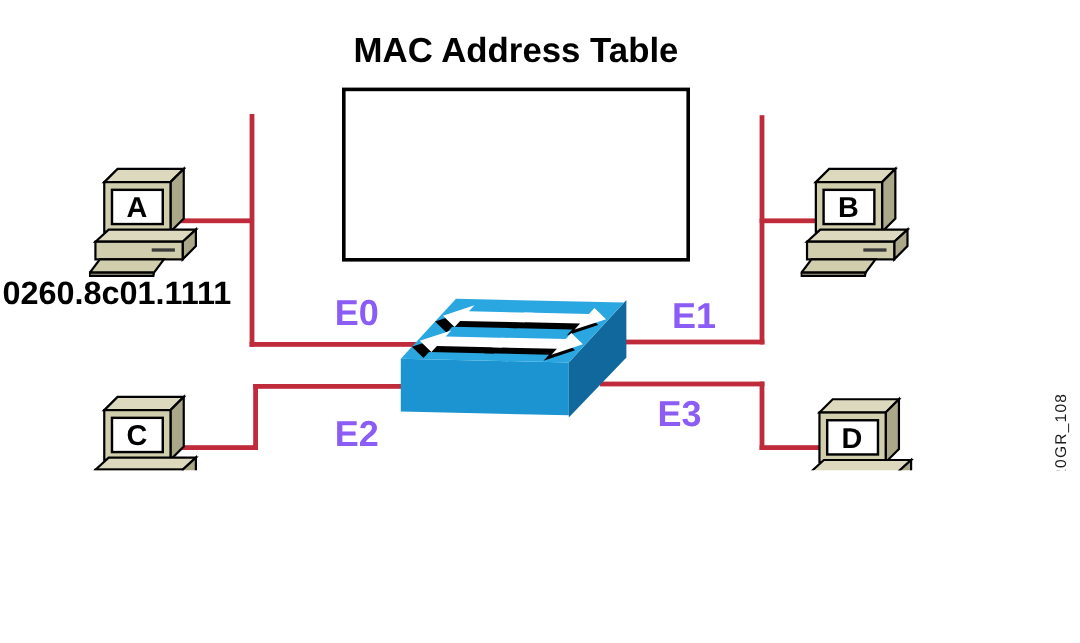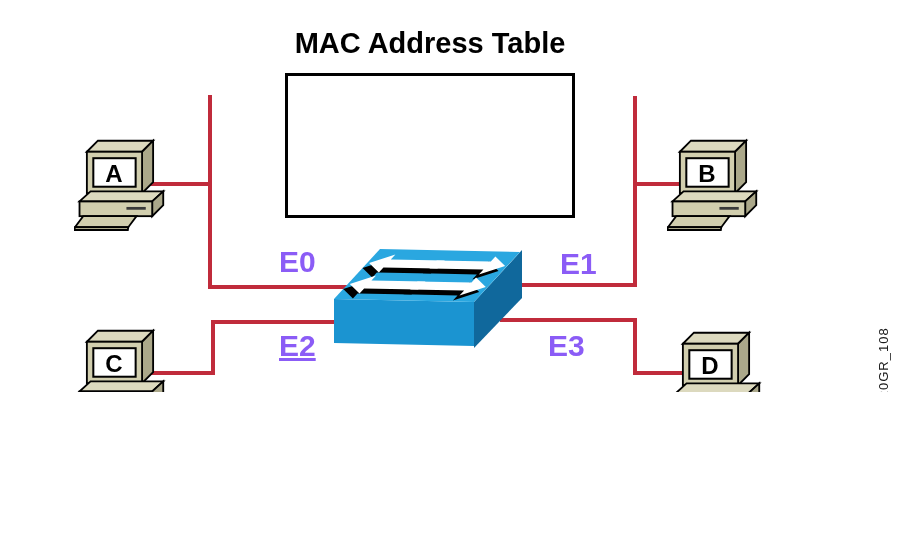--- a/index.html
+++ b/index.html
@@ -99,21 +99,21 @@
         <polygon points="2,36 20,45 20,40 74,40 74,32 20,32 20,27"></polygon>
         <polygon points="138,36 120,45 120,40 66,40 66,32 120,32 120,27"></polygon>
         <polygon points="2,15 20,24 20,19 74,19 74,11 20,11 20,6"></polygon>
         <polygon points="138,15 120,24 120,19 66,19 66,11 120,11 120,6"></polygon>
       </g>
     </g>
   </svg>
 
   <div class="port-label" style="left:279px; top:247px;">E0</div>
   <div class="port-label" style="left:560px; top:249px;">E1</div>
-  <div class="port-label" style="left:279px; top:331px;text-decoration:underline;">E2</div>
+  <div class="port-label" style="left:279px; top:348px;">E2</div>
   <div class="port-label" style="left:548px; top:331px;">E3</div>
 
   <div class="host" style="left:74px; top:136px;">
     <svg width="92" height="95" viewBox="0 0 100 103">
         <use href="#host-pc"></use>
       </svg>
     <span class="host-letter">A</span>
   </div>
   <div class="host" style="left:667px; top:136px;">
     <svg width="92" height="95" viewBox="0 0 100 103">
@@ -127,16 +127,17 @@
       </svg>
     <span class="host-letter">C</span>
   </div>
   <div class="host" style="left:670px; top:328px;">
     <svg width="92" height="95" viewBox="0 0 100 103">
         <use href="#host-pc"></use>
       </svg>
     <span class="host-letter">D</span>
   </div>
 
+  <div class="mac-label" style="left:2px;   top:230px;">0260.8c01.1111</div>
 
   <div id="figure-code">ICND20GR_108</div>
 
 </div>
 
 </body></html>

